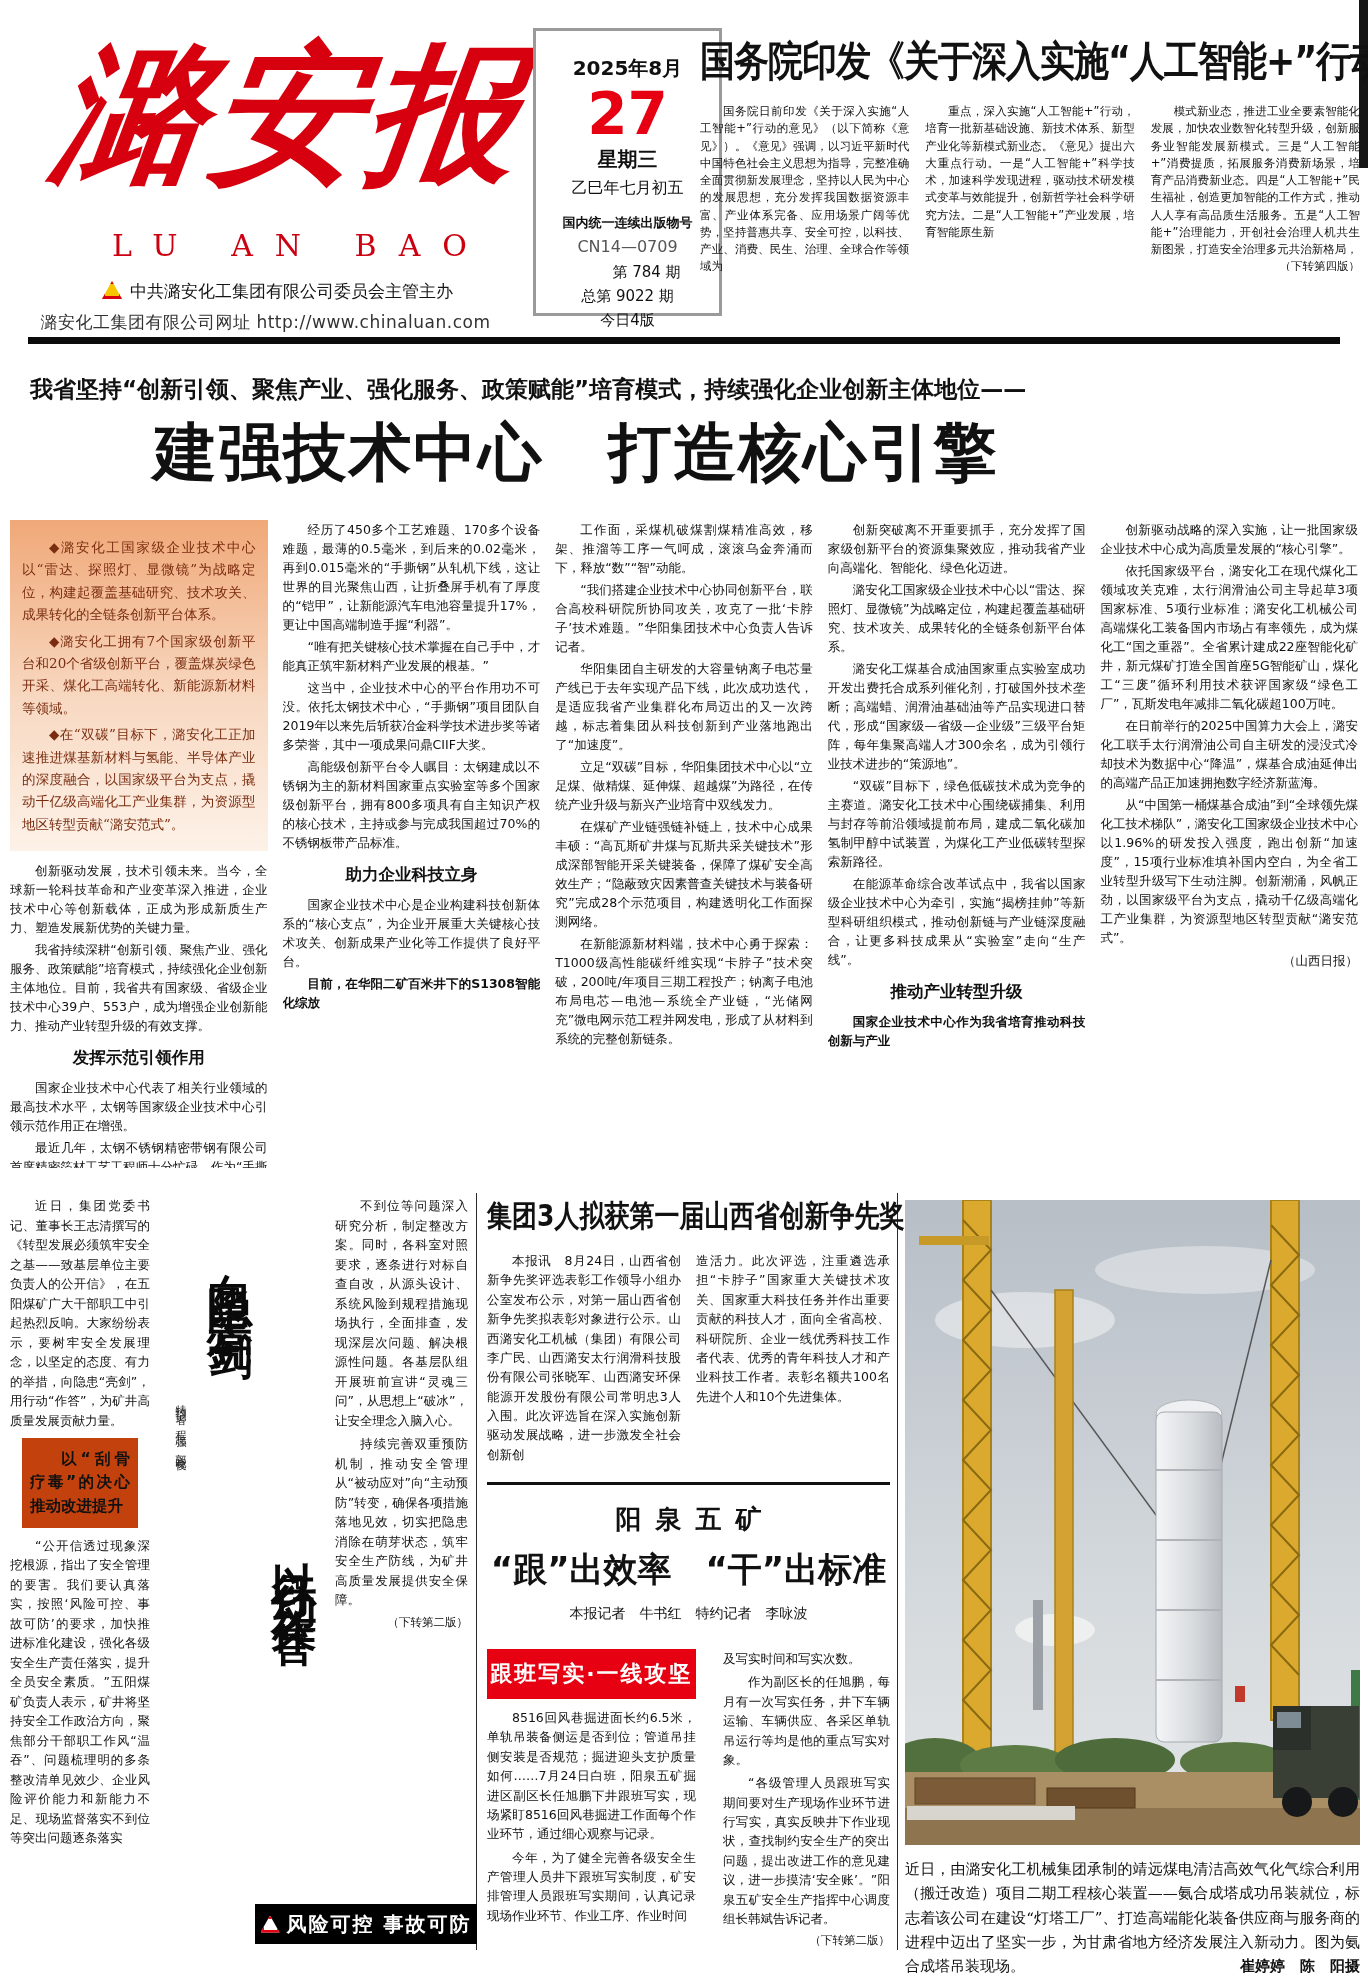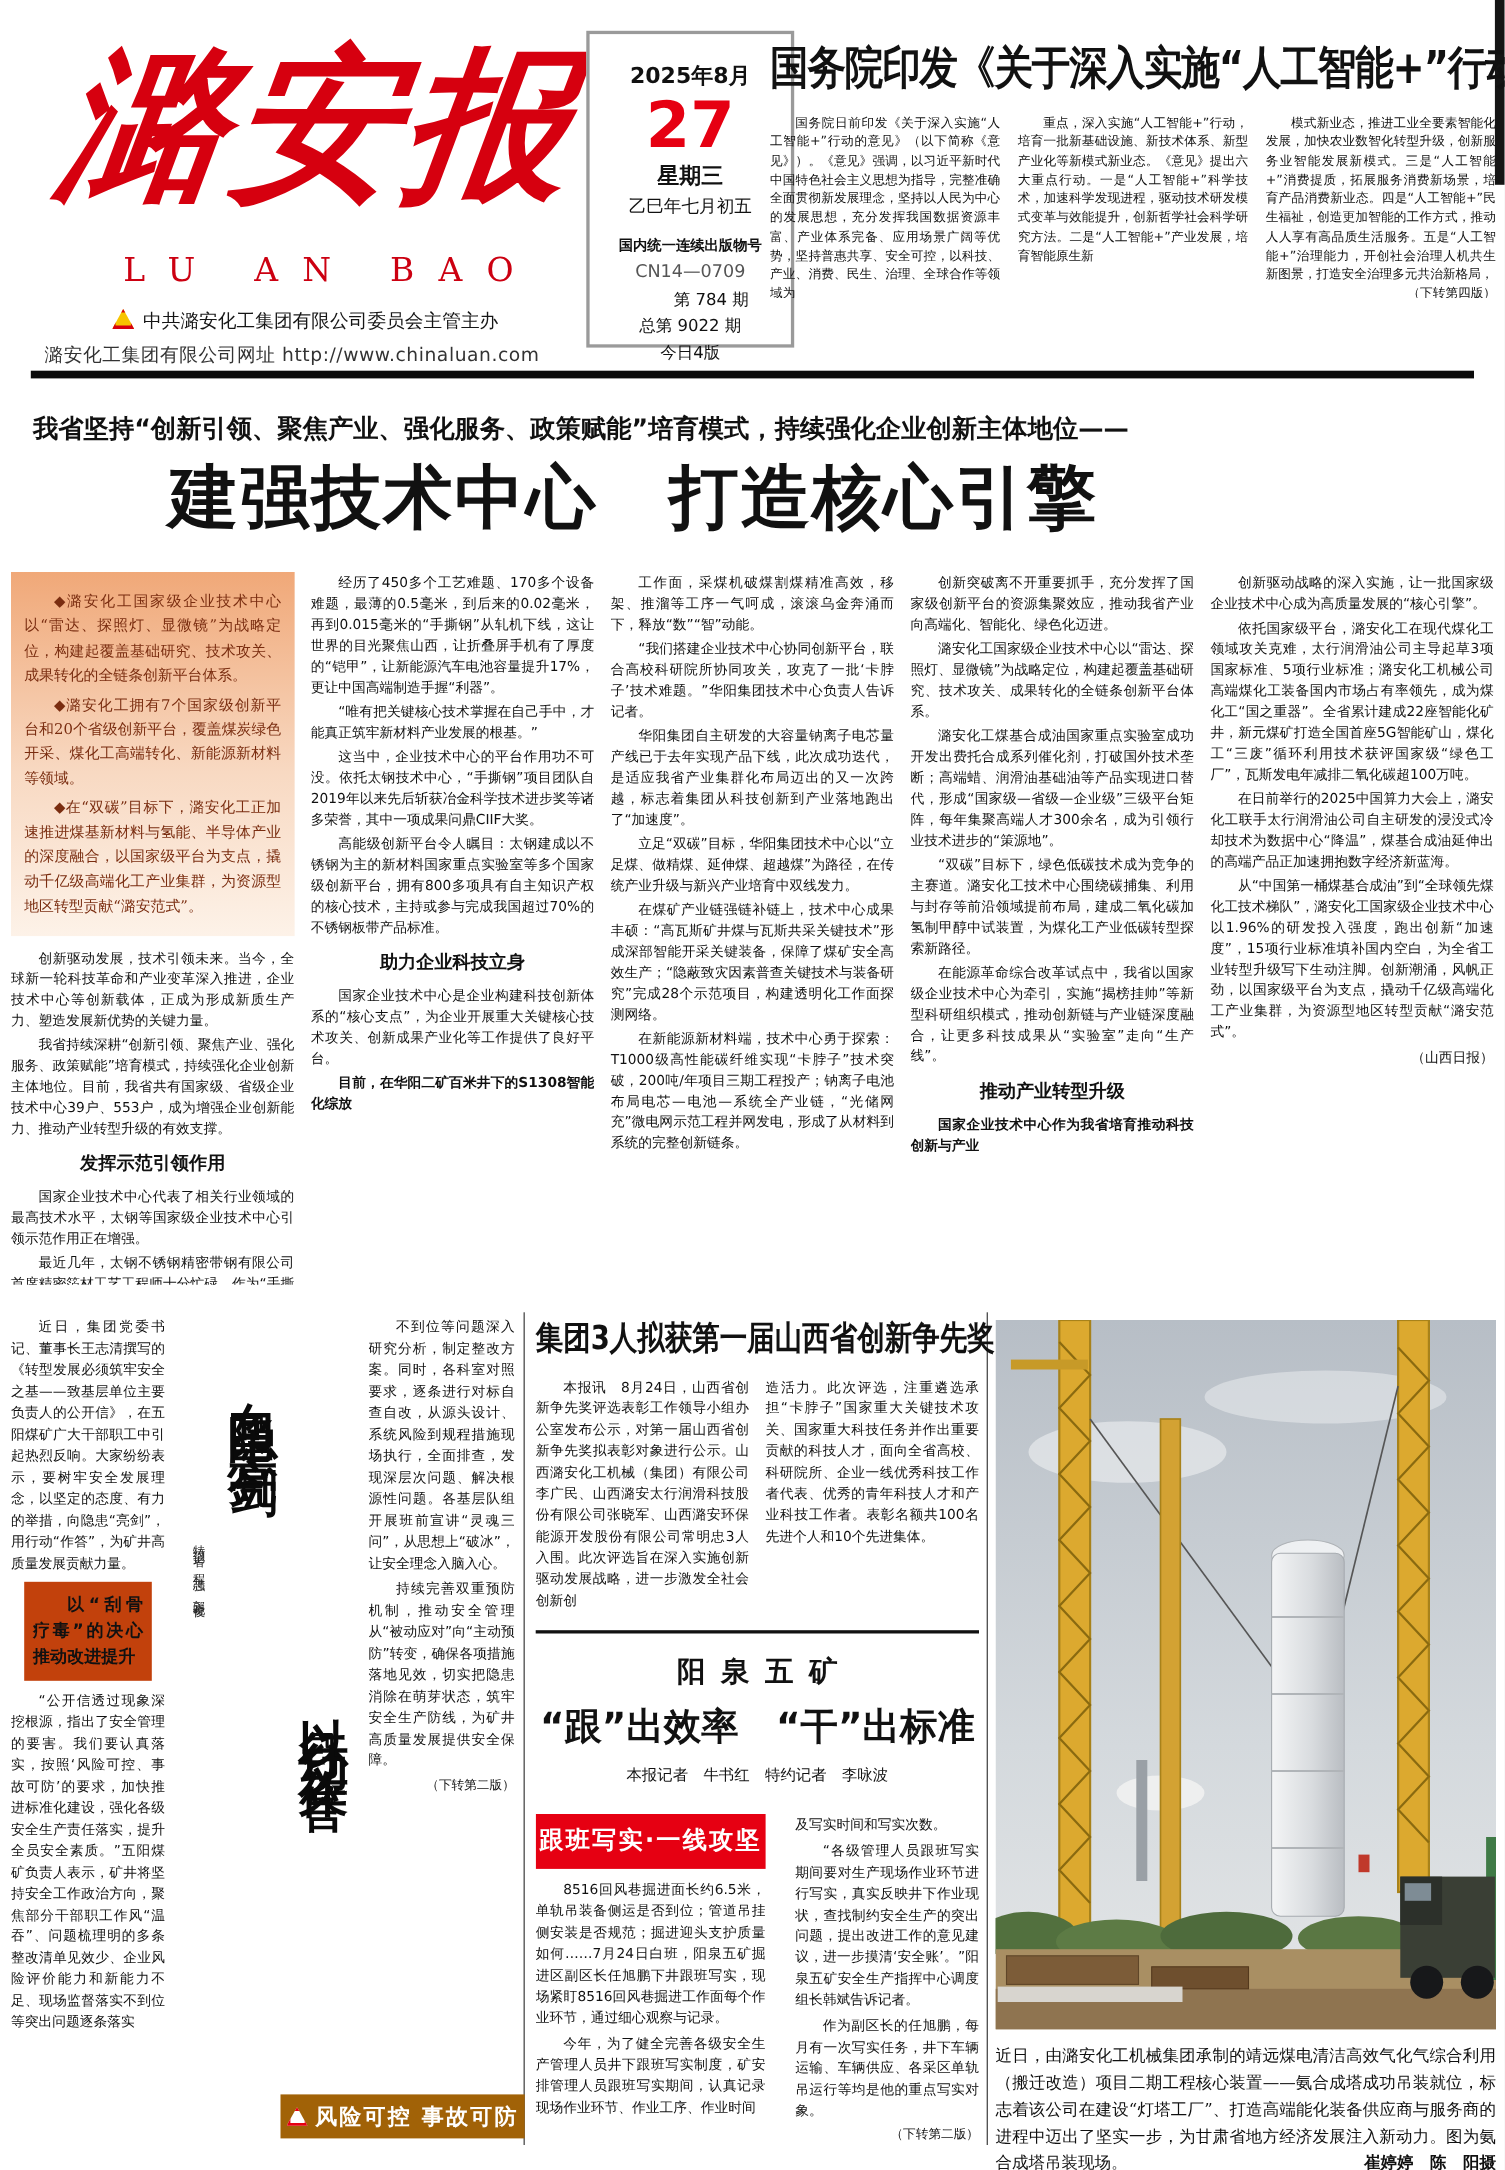--- a/index.html
+++ b/index.html
@@ -58,21 +58,21 @@
   .la-col p{margin:0 0 4px;text-indent:2em;}
   .la-c1{left:0;width:140px;height:700px;}
   .la-c3{left:325px;width:133px;height:690px;}
   .bluebox{background:#c2410c;padding:10px 8px;font-weight:800;font-size:15.5px;line-height:1.5;
            margin:8px 12px;text-indent:2em;}
   .la-mid{position:absolute;left:150px;top:0;width:170px;height:755px;}
   .vtitle{position:absolute;writing-mode:vertical-rl;font-weight:900;font-size:45px;letter-spacing:12px;color:#0a0a0a;}
   .vt1{left:40px;top:42px;}
   .vt2{left:104px;top:330px;}
   .vbyline{position:absolute;left:12px;top:200px;writing-mode:vertical-rl;font-size:11px;letter-spacing:3px;color:#222;}
-  .banner{position:absolute;left:245px;top:708px;width:222px;height:40px;background:#a16207;color:#fff;
+  .banner{position:absolute;left:245px;top:708px;width:222px;height:40px;background:#000000;color:#fff;
           display:flex;align-items:center;justify-content:center;gap:7px;font-size:20px;font-weight:800;letter-spacing:2px;}
   .banner .tri{display:inline-block;width:19px;height:17px;background:#fff;
                clip-path:polygon(50% 0,100% 100%,0 100%);box-shadow:inset 0 0 0 3px #e60012;}
   
   .centerA{left:487px;top:1196px;width:403px;}
   .ca-headline{text-align:center;font-size:25px;font-weight:900;white-space:nowrap;
                transform:scaleY(1.2);transform-origin:top center;}
   .ca-cols{margin-top:22px;display:flex;gap:15px;height:212px;overflow:hidden;}
   .ca-col{flex:1;font-size:12.5px;line-height:1.55;text-align:justify;}
   .ca-col p{margin:0;text-indent:2em;}
@@ -232,22 +232,22 @@
     <div class="cb-headline">“跟”出效率　“干”出标准</div>
     <div class="cb-byline">本报记者　牛书红　特约记者　李咏波</div>
     <div class="cb-cols">
       <div class="cb-c1">
         <div class="badge">跟班写实·一线攻坚</div>
         <p>8516回风巷掘进面长约6.5米，单轨吊装备侧运是否到位；管道吊挂侧安装是否规范；掘进迎头支护质量如何……7月24日白班，阳泉五矿掘进区副区长任旭鹏下井跟班写实，现场紧盯8516回风巷掘进工作面每个作业环节，通过细心观察与记录。</p>
         <p>今年，为了健全完善各级安全生产管理人员井下跟班写实制度，矿安排管理人员跟班写实期间，认真记录现场作业环节、作业工序、作业时间</p>
       </div>
       <div class="cb-c2">
         <p class="noind" style="text-indent:0;">及写实时间和写实次数。</p>
+        <p>作为副区长的任旭鹏，每月有一次写实任务，井下车辆运输、车辆供应、各采区单轨吊运行等均是他的重点写实对象。</p>
         <p>“各级管理人员跟班写实期间要对生产现场作业环节进行写实，真实反映井下作业现状，查找制约安全生产的突出问题，提出改进工作的意见建议，进一步摸清‘安全账’。”阳泉五矿安全生产指挥中心调度组长韩斌告诉记者。</p>
-        <p>作为副区长的任旭鹏，每月有一次写实任务，井下车辆运输、车辆供应、各采区单轨吊运行等均是他的重点写实对象。</p>
         <div class="jump-r">（下转第二版）</div>
       </div>
     </div>
   </div>
 
   <div class="abs photowrap">
     <svg class="photo-svg" viewBox="0 0 455 645">
       <defs>
         <linearGradient id="sky" x1="0" y1="0" x2="0" y2="1">
           <stop offset="0" stop-color="#b7bec6"></stop>

